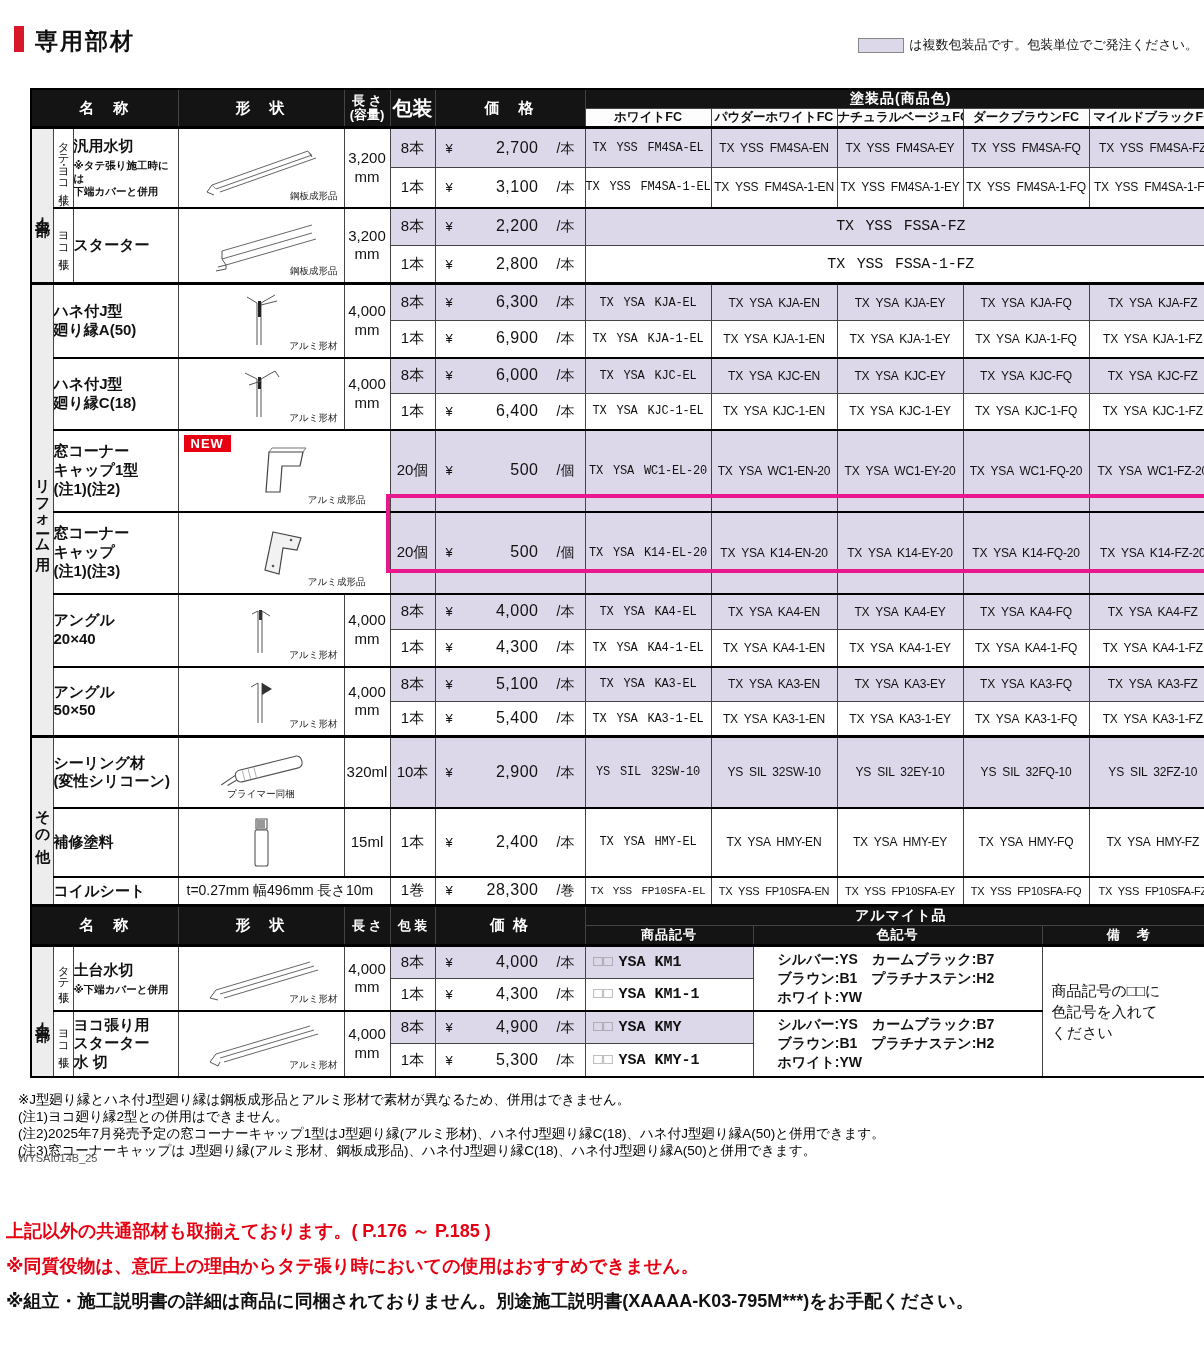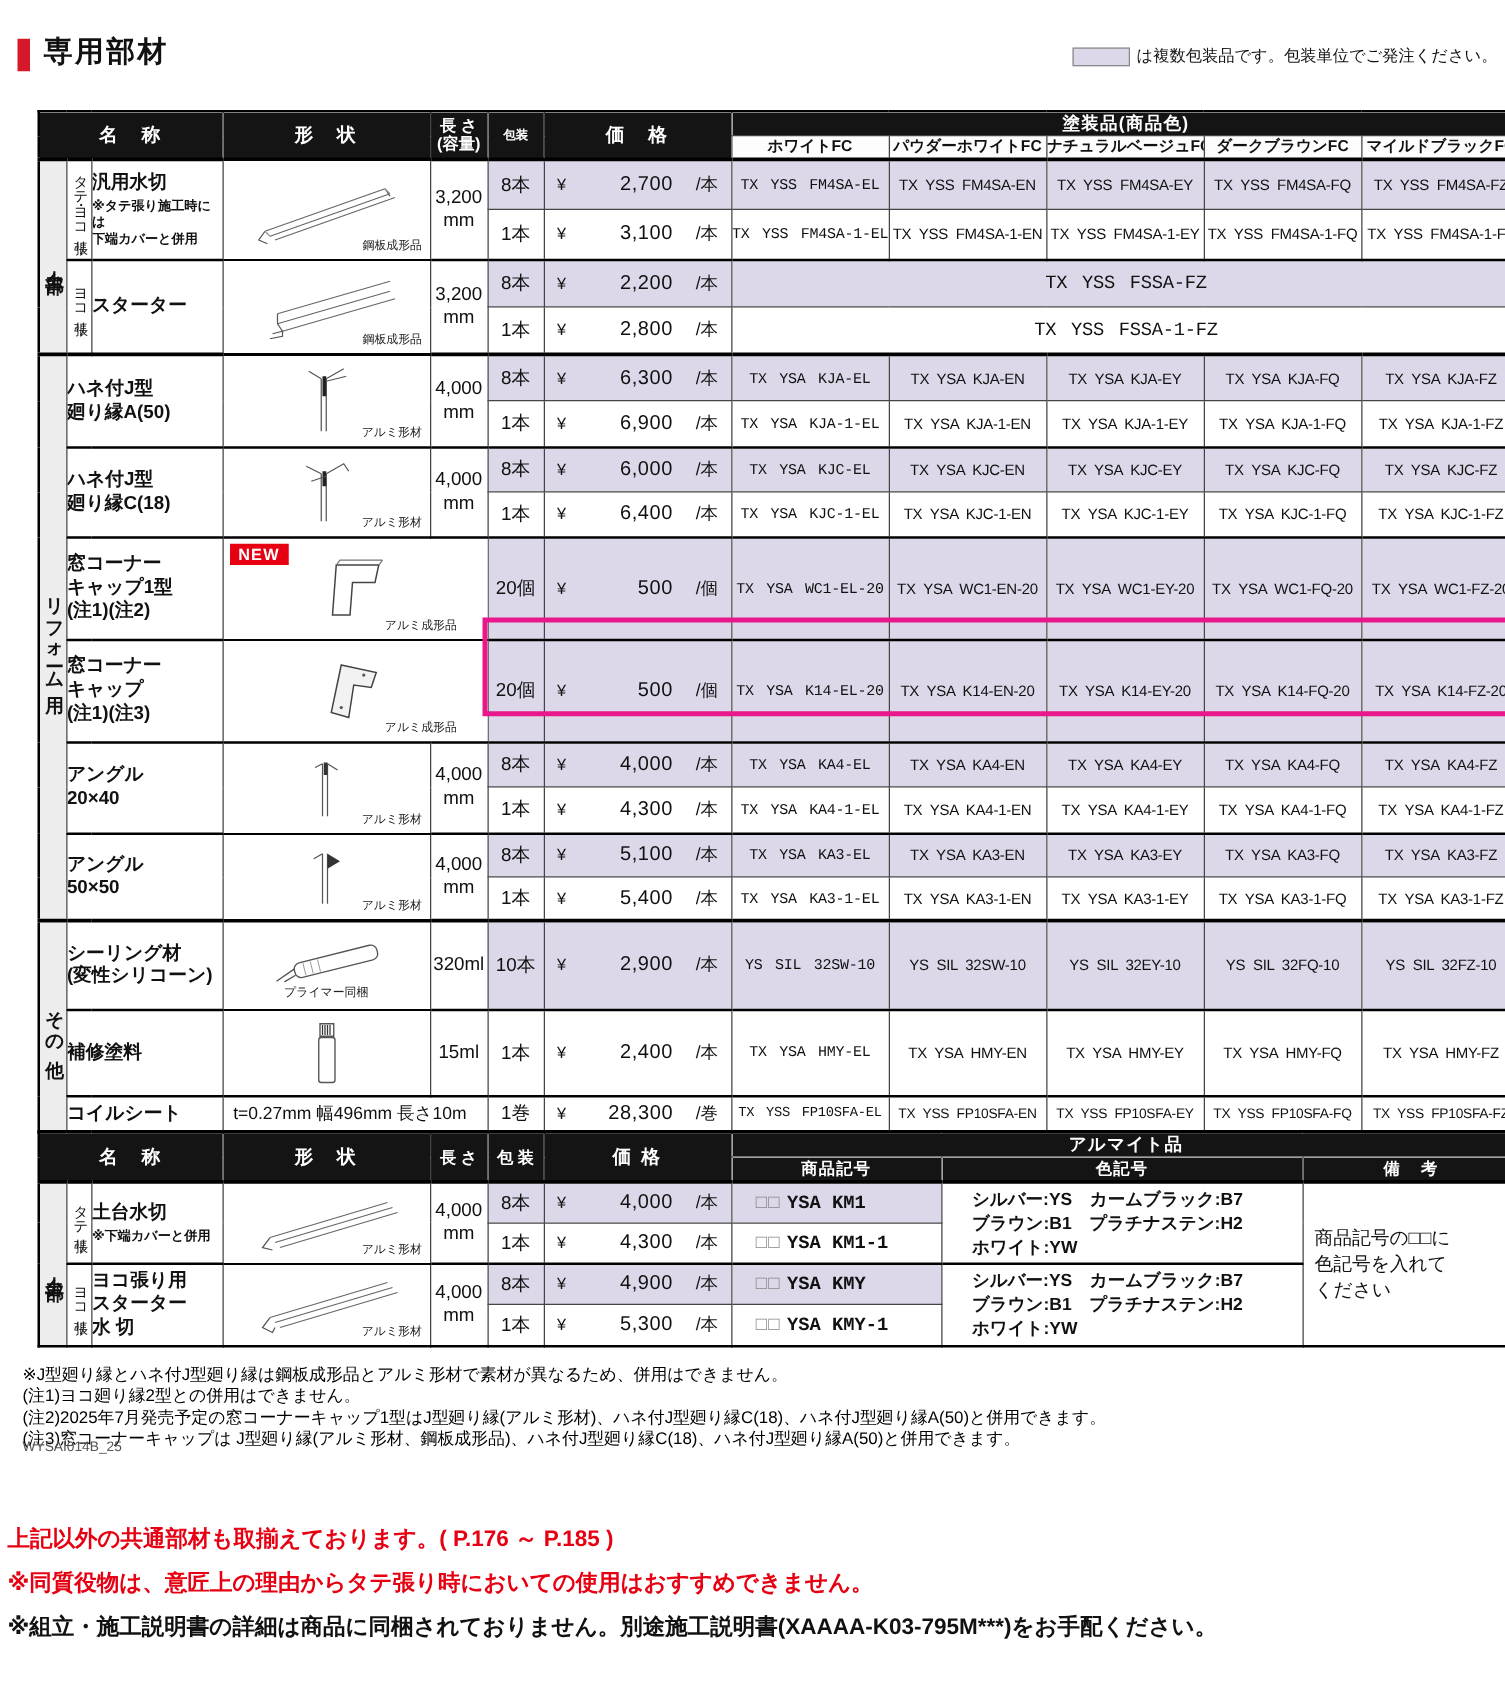--- a/index.html
+++ b/index.html
@@ -11,21 +11,21 @@
     --notered:#e60012;
   }
   *{box-sizing:border-box;margin:0;padding:0;}
   body{
     width:1204px;height:1346px;background:#fff;color:#111;
     font-family:"Liberation Sans","DejaVu Sans",sans-serif;
     position:relative;overflow:hidden;
   }
 
   
-  .titlebar{position:absolute;left:14px;top:26px;display:flex;align-items:flex-end;gap:11px;}
+  .titlebar{position:absolute;left:14px;top:26px;display:flex;align-items:flex-start;gap:11px;}
   .red-bar{width:10px;height:26px;background:var(--red);display:inline-block;}
   .page-title{font-size:23px;font-weight:bold;letter-spacing:2px;}
   .legend{position:absolute;right:6px;top:36px;display:flex;align-items:center;gap:5px;font-size:13px;}
   .legend .swatch{width:46px;height:15px;background:var(--shade);border:1px solid #888;display:inline-block;}
 
   
   .twrap{position:absolute;left:30px;width:1186px;}
   #t1wrap{top:88px;}
   #t2wrap{top:905px;}
   table{border-collapse:collapse;table-layout:fixed;width:1186px;border:2px solid #000;}
@@ -63,21 +63,21 @@
   
   .h40{height:40px}.h38{height:38px}.h37{height:37px}.h36{height:36px}.h35{height:35px}
   .h72{height:82px}.h71{height:71px}.h69{height:69px}.h28{height:28px}.h31{height:31px}
 
   .new-badge{position:absolute;left:5px;top:4px;background:var(--notered);color:#fff;
     font-size:13px;font-weight:bold;padding:1px 7px;letter-spacing:1px;}
   .draw{display:block;margin:0 auto;}
   .draw path,.draw line,.draw rect{vector-effect:non-scaling-stroke;}
 
   
-  td.cd2{font-size:15px;font-weight:bold;text-align:left;padding-left:19px;white-space:nowrap;background:#fff;margin-left:23px;}
+  td.cd2{font-size:15px;font-weight:bold;text-align:left;padding-left:8px;white-space:nowrap;background:#fff;margin-left:23px;}
   td.cd2 .boxes{color:#888;font-weight:normal;letter-spacing:1px;margin-right:5px;}
   tr.rA td.cd2{background:var(--shade);}
   td.cc{font-size:14px;font-weight:bold;white-space:pre-line;line-height:1.35;padding:3px 24px;background:#fff;}
   td.rm{font-size:15px;white-space:pre-line;line-height:1.4;padding:4px 9px;vertical-align:middle;background:#fff;}
 
   
   .hl-box{position:absolute;left:356px;top:406px;width:830px;height:79px;
     border:4px solid var(--pink);pointer-events:none;z-index:5;}
 
   
@@ -116,21 +116,21 @@
         <col style="width:126px">
         <col style="width:126px">
         <col style="width:128px">
 </colgroup>
 <tbody>
         <tr class="hh1">
   <th colspan="3" rowspan="2">名　称</th>
   <th rowspan="2">形　状</th>
   <th rowspan="2" class="pre">長 さ
 (容量)</th>
-  <th rowspan="2" style="letter-spacing:0;font-size:10px;">包装</th>
+  <th rowspan="2" style="letter-spacing:0;font-size:20px;">包装</th>
   <th rowspan="2">価　格</th>
   <th colspan="5" class="cd0" style="font-size:14px;letter-spacing:1px;">塗装品(商品色)</th>
 </tr>
 <tr class="hh2">
   <th class="thColor cd0">ホワイトFC</th>
   <th class="thColor">パウダーホワイトFC</th>
   <th class="thColor">ナチュラルベージュFC</th>
   <th class="thColor">ダークブラウンFC</th>
   <th class="thColor">マイルドブラックFC</th>
 </tr>

